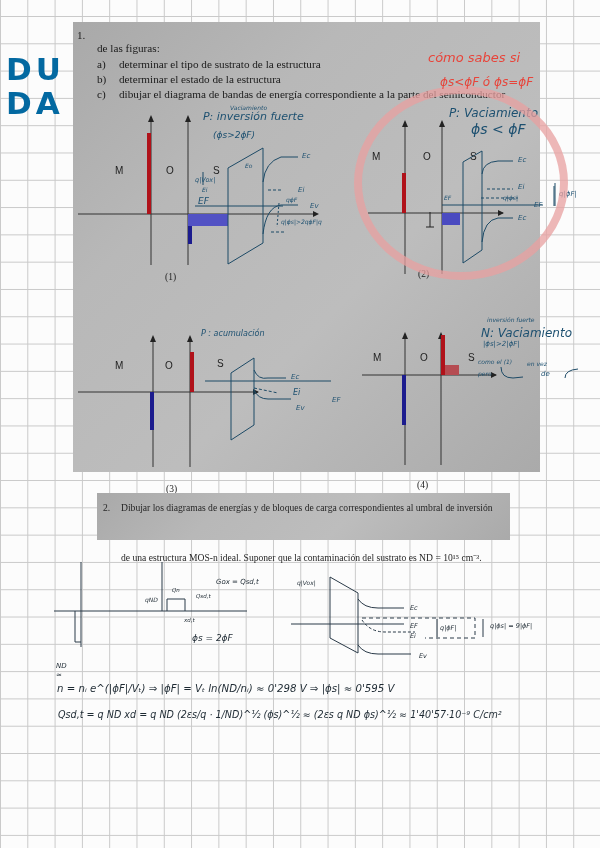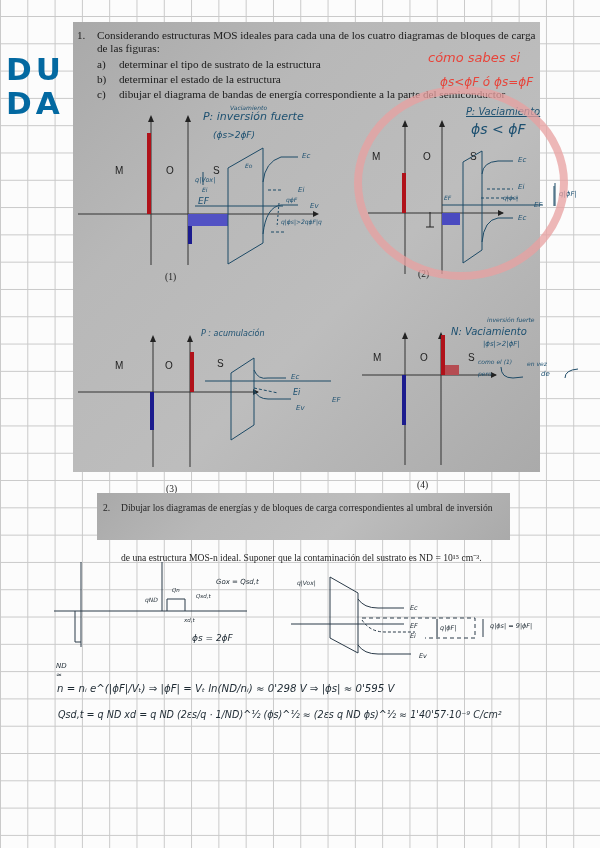--- a/index.html
+++ b/index.html
@@ -35,21 +35,20 @@
 </head>
 <body>
 
 <div class="duda" style="left:6px; top:52px;">
   <div>DU</div>
   <div>DA</div>
 </div>
 
 <div class="scan" id="scan1">
   <span class="q-num item" style="left:4px; top:7px;">1.</span>
-  <div class="item" style="left:24px; top:7px;">Considerando estructuras MOS ideales para cada una de los cuatro diagramas de bloques de carga</div>
   <div class="item" style="left:24px; top:20px;">de las figuras:</div>
   <div class="item" style="left:24px; top:36px;">
     <span class="lbl">a)</span><span>determinar el tipo de sustrato de la estructura</span>
   </div>
   <div class="item" style="left:24px; top:66px;">
     <span class="lbl">c)</span><span>dibujar el diagrama de bandas de energía correspondiente a la parte del semiconductor</span>
   </div>
   <div class="item" style="left:24px; top:51px;">
     <span class="lbl">b)</span><span>determinar el estado de la estructura</span>
   </div>
@@ -114,21 +113,21 @@
         <path d="M409,220 Q411,198 425,196 L440,196"></path>
         <path d="M408,176 L445,176" stroke-dasharray="3,2"></path>
         <path d="M414,167 L440,167" stroke-dasharray="3,2"></path>
         <line x1="481" y1="164" x2="481" y2="184"></line>
       </g>
     </svg>
     <span class="lab" style="left:299px; top:129px;">M</span>
     <span class="lab" style="left:350px; top:129px;">O</span>
     <span class="lab" style="left:397px; top:129px;">S</span>
     <span class="cap" style="left:345px; top:247px;">(2)</span>
-    <span class="hw" style="left:393px; top:84px; font-size:10px;text-decoration:underline;">P: Vaciamiento</span>
+    <span class="hw" style="left:376px; top:84px; font-size:12px;">P: Vaciamiento</span>
     <span class="hw" style="left:398px; top:99px; font-size:14px;">ϕs &lt; ϕF</span>
     <span class="hw" style="left:371px; top:172px; font-size:6px;">EF</span>
     <span class="hw" style="left:445px; top:134px; font-size:7px;">Ec</span>
     <span class="hw" style="left:445px; top:161px; font-size:7px;">Ei</span>
     <span class="hw" style="left:430px; top:172px; font-size:6px;">q|ϕs|</span>
     <span class="hw" style="left:461px; top:179px; font-size:7px;">EF</span>
     <span class="hw" style="left:445px; top:192px; font-size:7px;">Ec</span>
   </div>
 
   <div>
@@ -170,21 +169,21 @@
       <polygon points="365,317 368,310 371,317" fill="#222"></polygon>
       <rect x="329" y="353" width="4" height="50" fill="#1c1c8e"></rect>
       <rect x="368" y="313" width="4" height="40" fill="#b0121a"></rect>
       <rect x="372" y="343" width="14" height="10" fill="#b54c52"></rect>
     </svg>
     <span class="lab" style="left:300px; top:330px;">M</span>
     <span class="lab" style="left:347px; top:330px;">O</span>
     <span class="lab" style="left:395px; top:330px;">S</span>
     <span class="cap" style="left:344px; top:458px;">(4)</span>
     <span class="hw" style="left:414px; top:294px; font-size:6px;">inversión fuerte</span>
-    <span class="hw" style="left:378px; top:304px; font-size:10px;">N: Vaciamiento</span>
+    <span class="hw" style="left:408px; top:304px; font-size:12px;">N: Vaciamiento</span>
     <span class="hw" style="left:410px; top:318px; font-size:7px;">|ϕs|&gt;2|ϕF|</span>
     <span class="hw" style="left:405px; top:336px; font-size:6px;">como el (1)</span>
     <span class="hw" style="left:405px; top:348px; font-size:6px;">pero</span>
     <svg width="467" height="450" style="left:0;top:0;">
       <path d="M428,345 Q428,356 440,356 L450,355" stroke="#1d4a66" fill="none" stroke-width="1"></path>
     </svg>
   </div>
 </div>
 
 <span class="hw" style="left:527px; top:360px; font-size:6px;">en vez</span>

